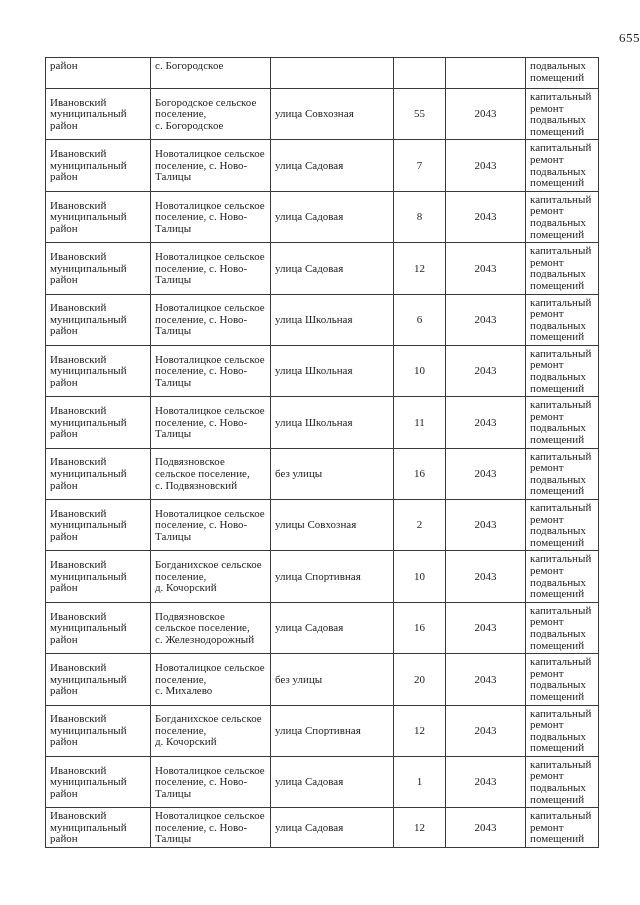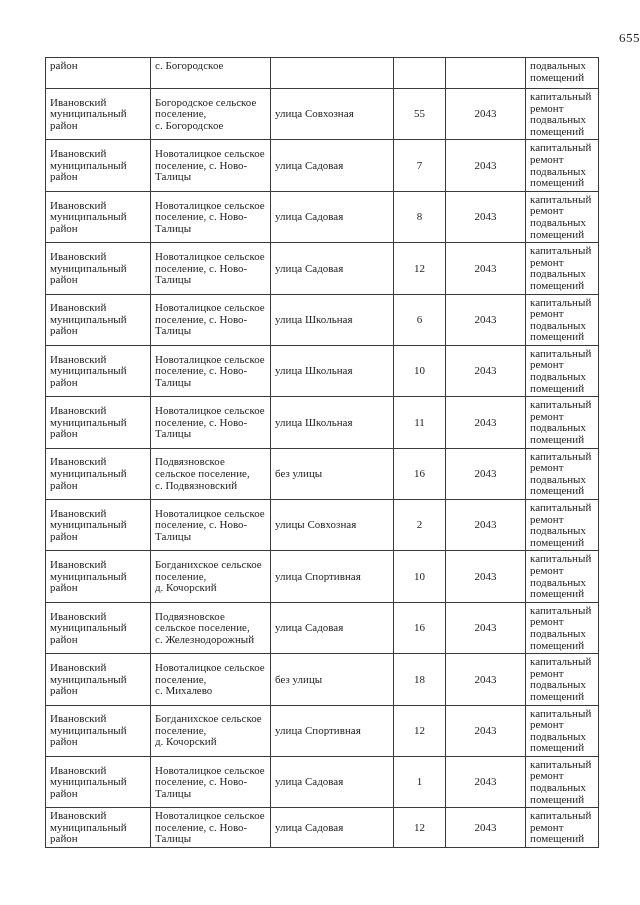--- a/index.html
+++ b/index.html
@@ -158,21 +158,21 @@
         <td>Подвязновское сельское поселение, с.&nbsp;Железнодорожный</td>
         <td>улица Садовая</td>
         <td class="center">16</td>
         <td class="center">2043</td>
         <td>капитальный ремонт подвальных помещений</td>
       </tr>
       <tr>
         <td>Ивановский муниципальный район</td>
         <td>Новоталицкое сельское поселение, с.&nbsp;Михалево</td>
         <td>без улицы</td>
-        <td class="center">18</td>
+        <td class="center">20</td>
         <td class="center">2043</td>
         <td>капитальный ремонт подвальных помещений</td>
       </tr>
       <tr>
         <td>Ивановский муниципальный район</td>
         <td>Богданихское сельское поселение, д.&nbsp;Кочорский</td>
         <td>улица Спортивная</td>
         <td class="center">12</td>
         <td class="center">2043</td>
         <td>капитальный ремонт подвальных помещений</td>

